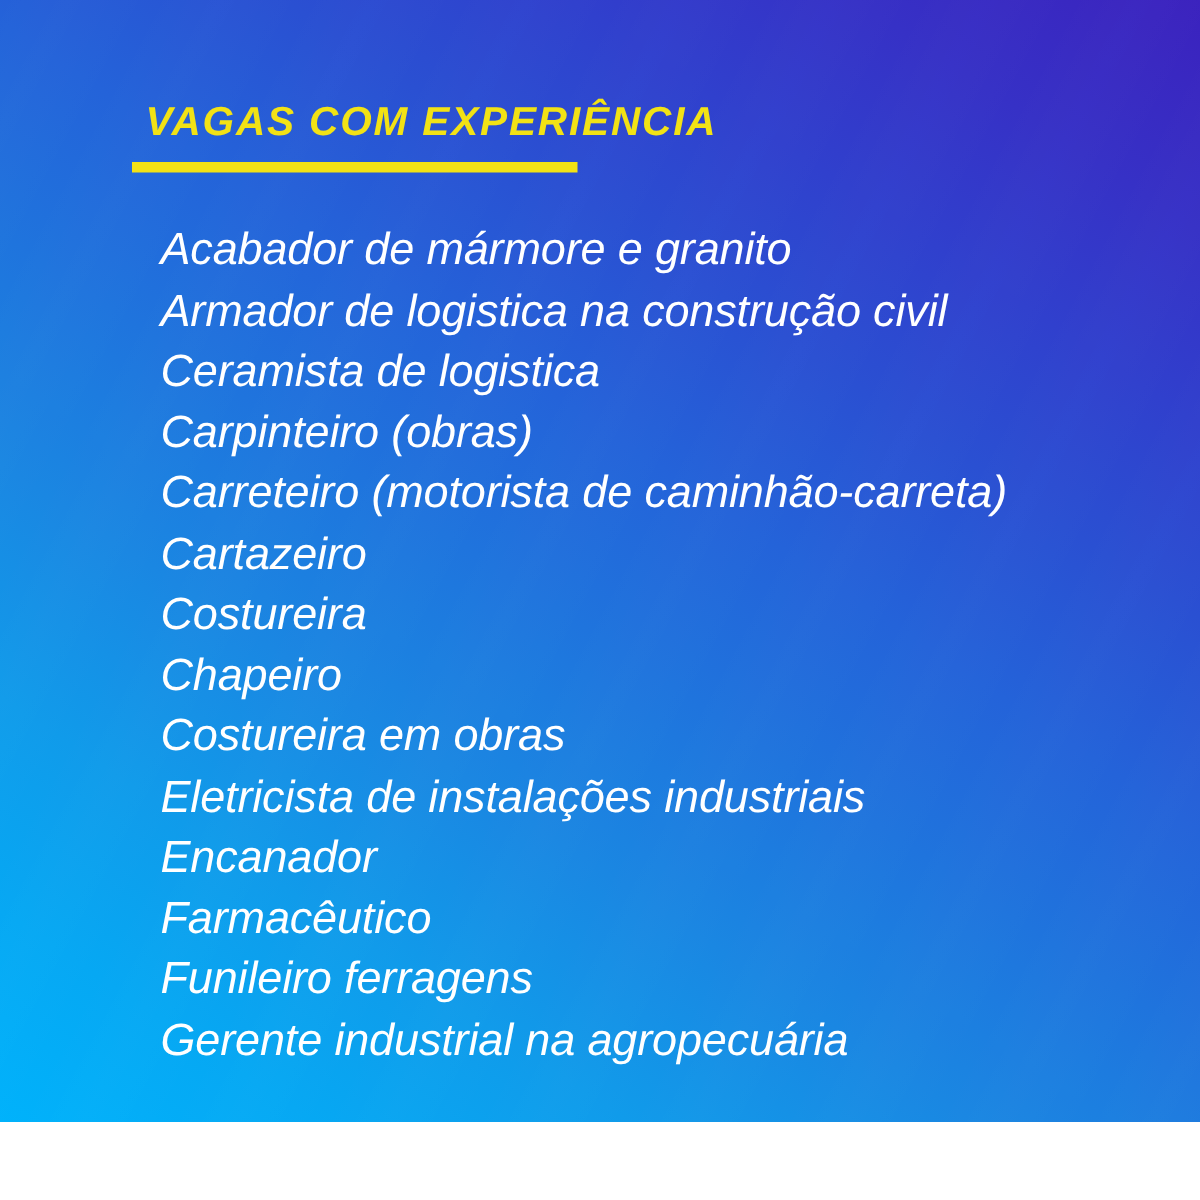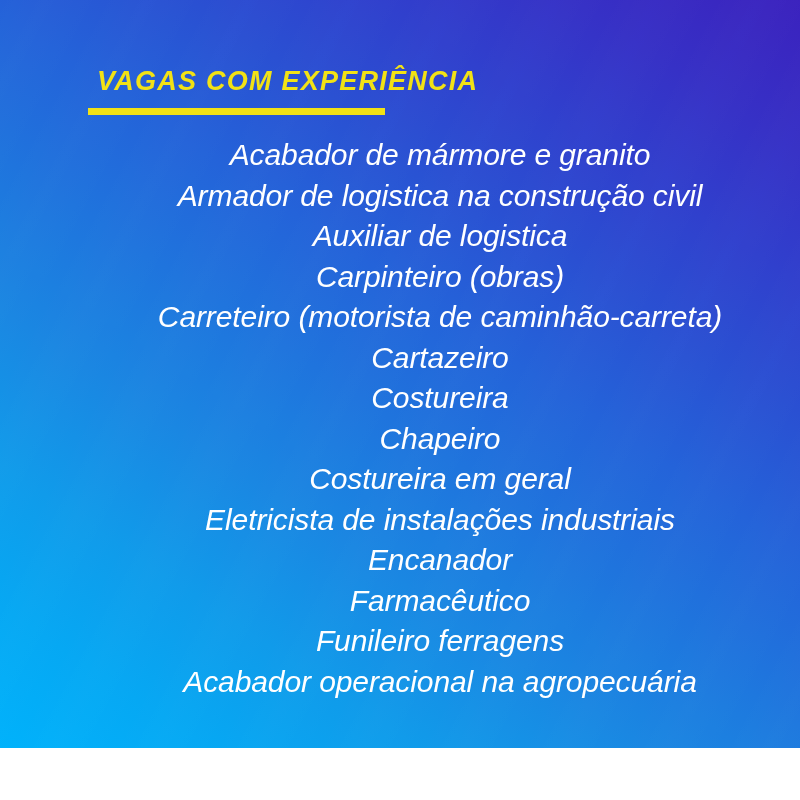--- a/index.html
+++ b/index.html
@@ -89,24 +89,23 @@
     height: 7px;
     background: #f2e215;
   }
 
   
   .job-list {
     position: absolute;
     left: 95px;
     top: 135px;
     width: 690px;
-    margin: 0;
+    margin: 12px;
     padding: 0;
     list-style: none;
-    text-align: center;
   }
 
   .job-item {
     color: #ffffff;
     font-family: "Liberation Sans", sans-serif;
     font-size: 30px;
     font-weight: 400;
     line-height: 40.5px;
     letter-spacing: -0.1px;
     white-space: nowrap;
@@ -119,28 +118,28 @@
   <div class="content">
 
     <div class="heading-block">
       <h1 class="page-title">VAGAS COM EXPERIÊNCIA</h1>
       <div class="title-rule"></div>
     </div>
 
     <ul class="job-list">
       <li class="job-item">Acabador de mármore e granito</li>
       <li class="job-item">Armador de logistica na construção civil</li>
-      <li class="job-item">Auxiliar de logistica</li>
+      <li class="job-item">Ceramista de logistica</li>
       <li class="job-item">Carpinteiro (obras)</li>
       <li class="job-item">Carreteiro (motorista de caminhão-carreta)</li>
       <li class="job-item">Cartazeiro</li>
       <li class="job-item">Costureira</li>
       <li class="job-item">Chapeiro</li>
-      <li class="job-item">Costureira em geral</li>
+      <li class="job-item">Costureira em obras</li>
       <li class="job-item">Eletricista de instalações industriais</li>
       <li class="job-item">Encanador</li>
       <li class="job-item">Farmacêutico</li>
       <li class="job-item">Funileiro ferragens</li>
-      <li class="job-item">Acabador operacional na agropecuária</li>
+      <li class="job-item">Gerente industrial na agropecuária</li>
     </ul>
 
   </div>
 </div>
 
 </body></html>

